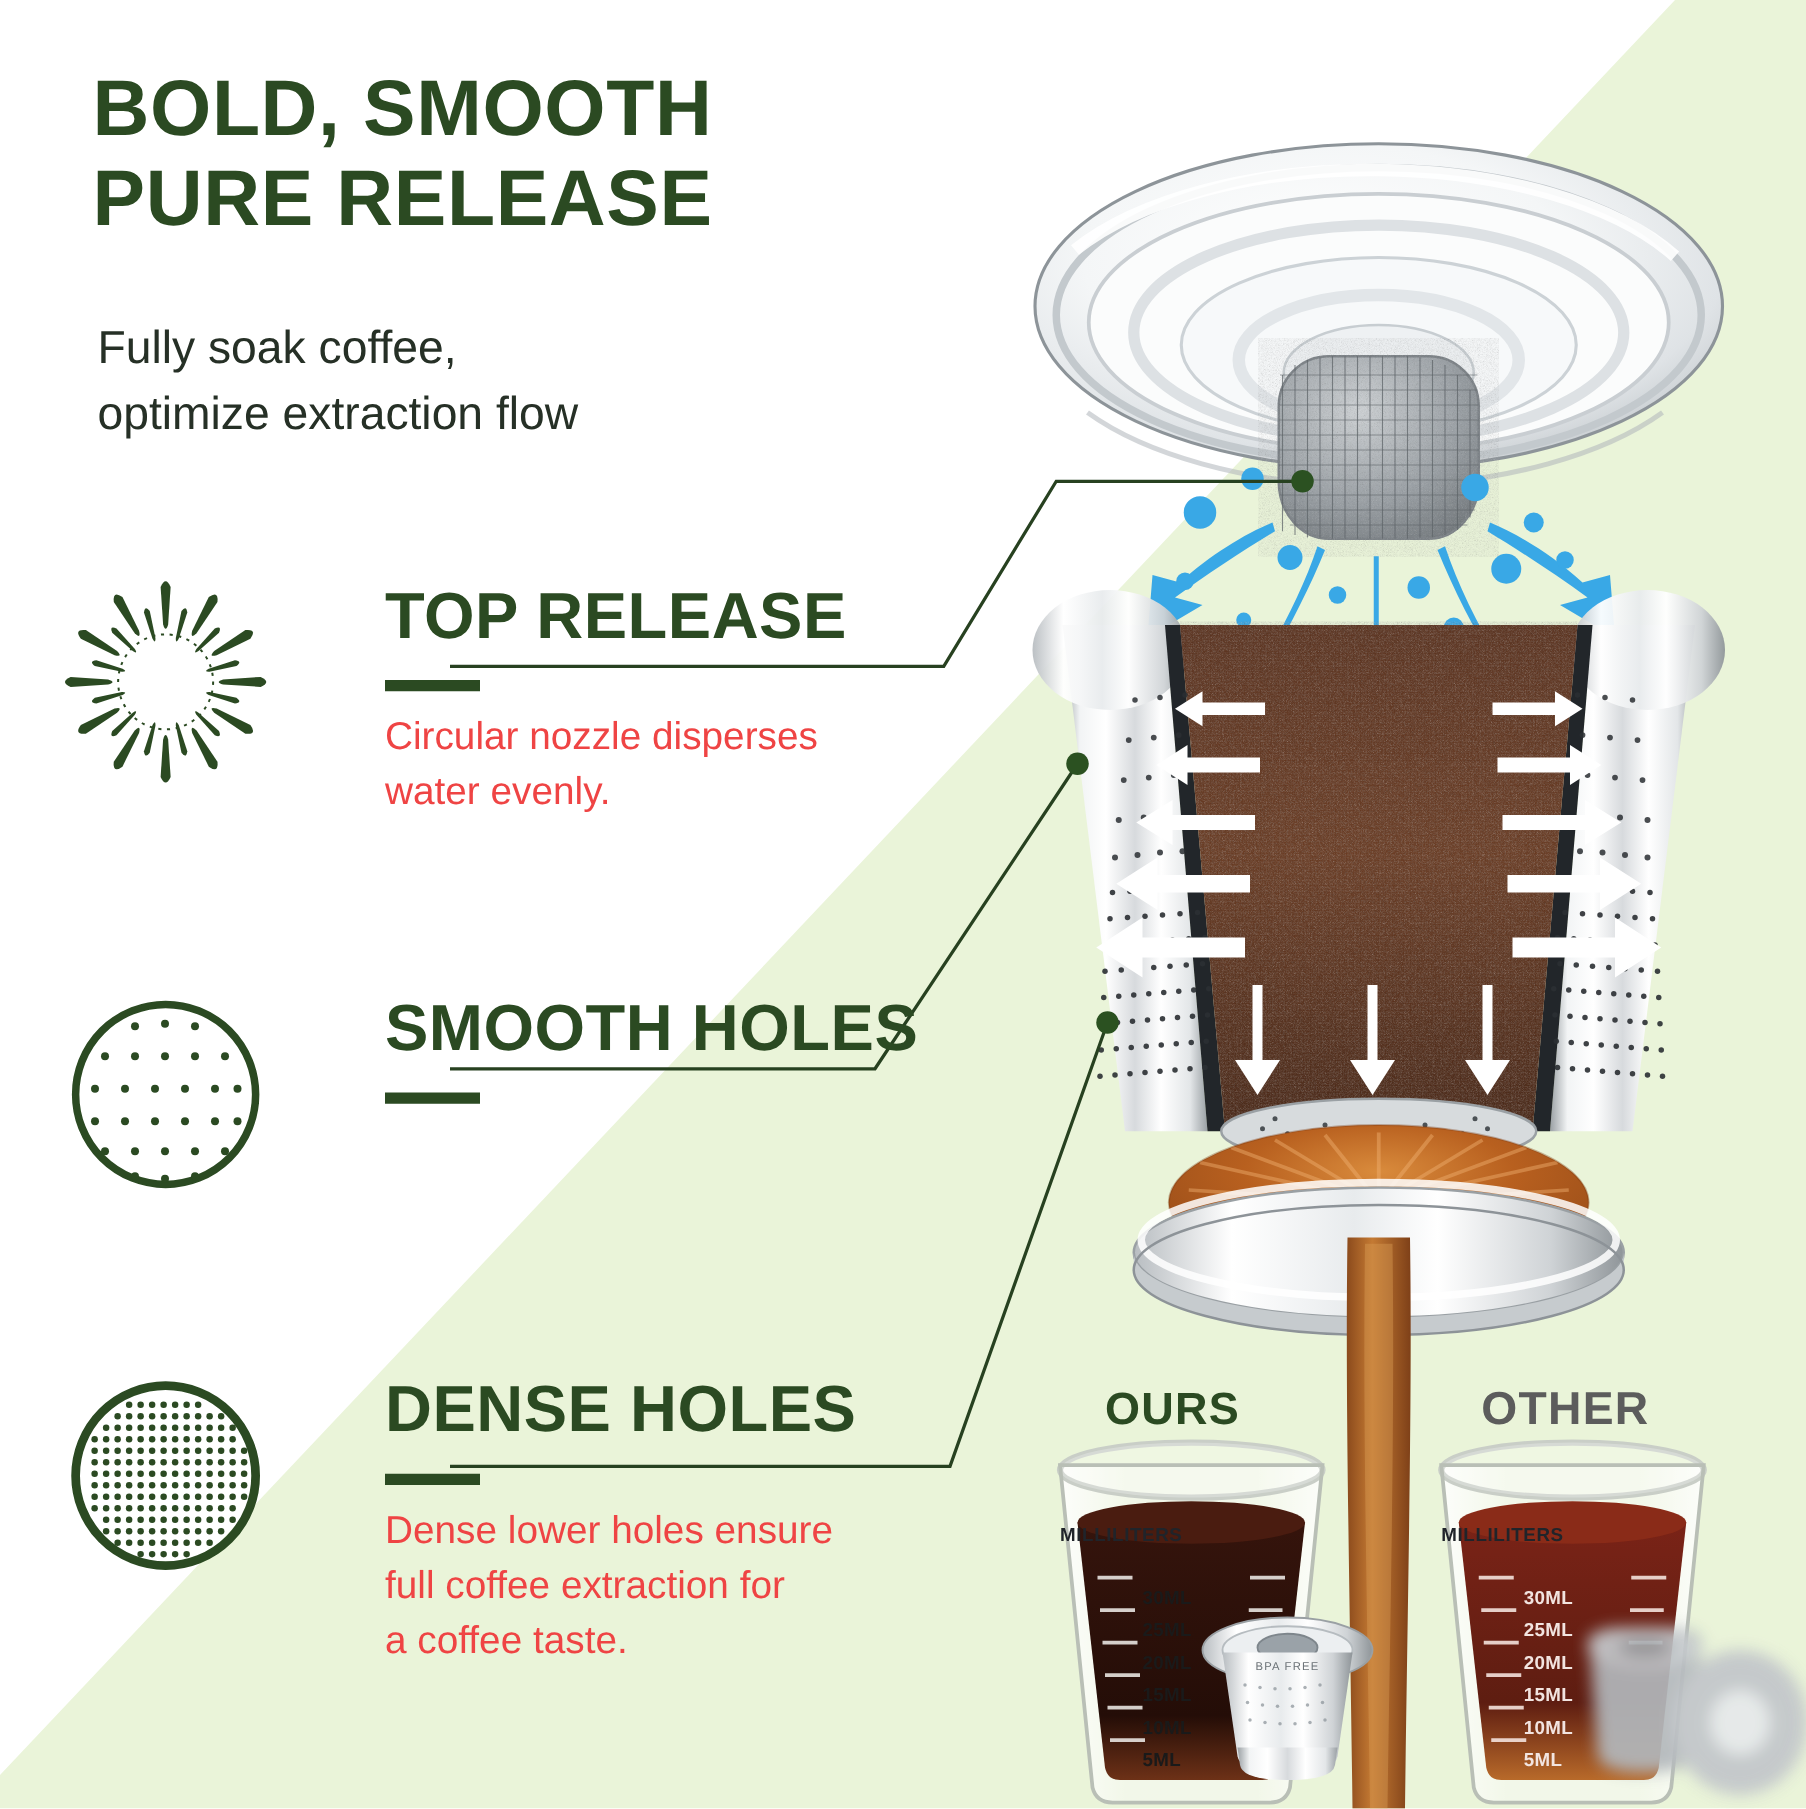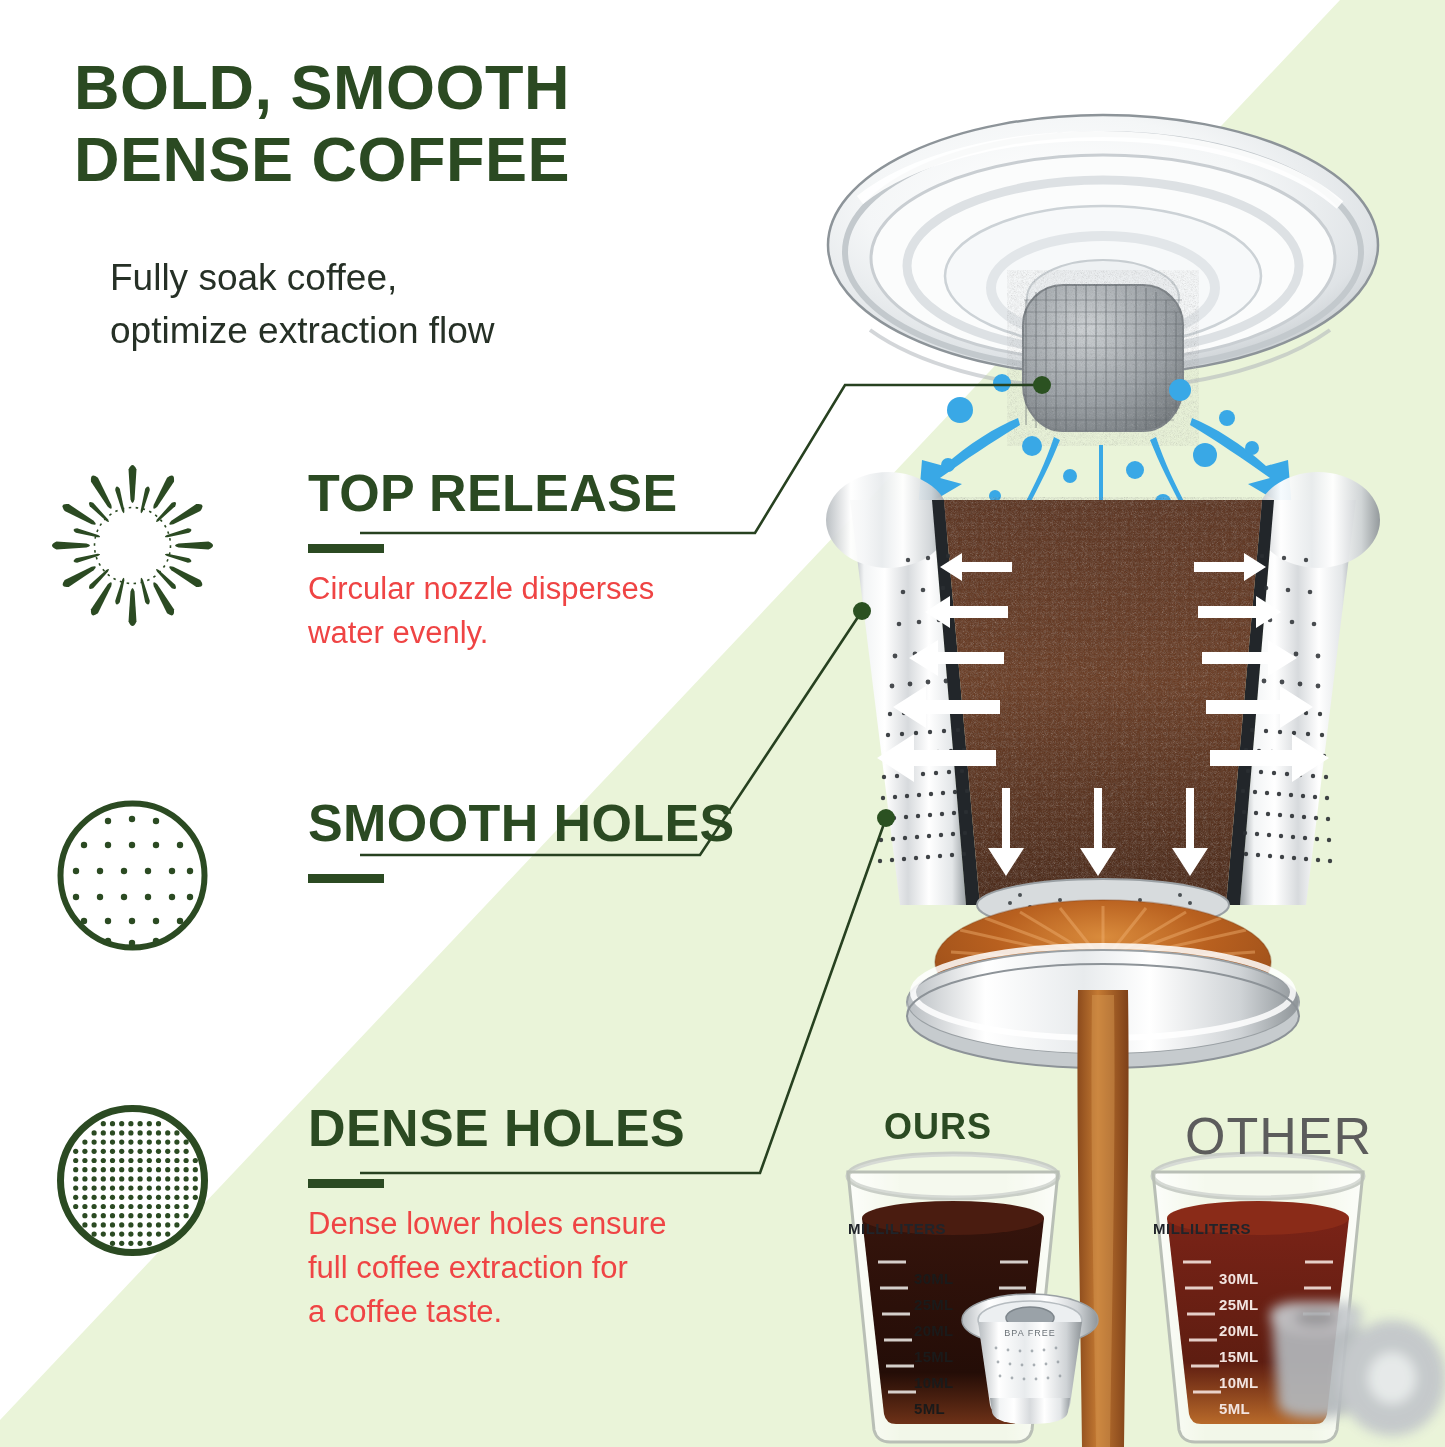--- a/index.html
+++ b/index.html
@@ -9,21 +9,21 @@
   
   .bg-white{position:absolute;inset:0;background:#ffffff;}
   .bg-green{position:absolute;inset:0;background:#eaf4d9;
             clip-path:polygon(1340px 0, 1445px 0, 1445px 1447px, 0 1447px, 0 1420px);}
 
   
   .title{position:absolute;left:74px;top:52px;width:720px;
          font-size:63px;line-height:1.14;font-weight:700;letter-spacing:.5px;
          color:#2b4a22;}
   .subtitle{position:absolute;left:78px;top:252px;width:640px;
-            font-size:37px;line-height:1.42;font-weight:400;color:#263026;margin-left:32px;}
+            font-size:37px;line-height:1.42;font-weight:400;color:#263026;}
 
   .feature{position:absolute;left:50px;width:700px;}
   .f1{top:455px;} .f2{top:785px;} .f3{top:1090px;}
 
   .ficon{position:absolute;left:0;top:8px;width:165px;height:165px;}
   .ftext{position:absolute;left:212px;top:0;width:500px;}
   .fhead{font-size:52px;font-weight:700;letter-spacing:.4px;color:#2b4a22;
          line-height:1;margin:12px 0 0 46px;}
   .fdiv{position:relative;margin:24px 0 14px 46px;height:10px;}
   .fdiv .bar{position:absolute;left:0;top:1px;width:76px;height:9px;background:#2b4a22;}
@@ -31,21 +31,21 @@
 
   
   .lines{position:absolute;inset:0;pointer-events:none;}
 
   
   .art{position:absolute;inset:0;}
 
   
   .cmp-ours{position:absolute;left:884px;top:1106px;font-size:36px;font-weight:700;
             letter-spacing:1px;color:#2b4a22;}
-  .cmp-other{position:absolute;left:1185px;top:1106px;font-size:52px;font-weight:400;
+  .cmp-other{position:absolute;left:1185px;top:1106px;font-size:37px;font-weight:700;
              letter-spacing:1px;color:#5c5c5c;}
 
   
   .glass{position:absolute;}
   .g-ours{left:840px;top:1158px;width:220px;height:280px;}
   .g-other{left:1145px;top:1158px;width:220px;height:280px;}
 
   .g-ml{position:absolute;left:8px;top:62px;width:160px;font-size:15px;font-weight:700;
         color:#20242a;letter-spacing:.5px;}
   .tick{position:absolute;font-size:15px;font-weight:700;color:#1a1a1a;letter-spacing:.3px;}
@@ -544,21 +544,21 @@
     </g>
     <g fill="#2b5121">
       <circle cx="1042" cy="385" r="9"></circle>
       <circle cx="862" cy="611" r="9"></circle>
       <circle cx="886" cy="818" r="9"></circle>
     </g>
   </svg>
 
   <div class="title">
     <div>BOLD, SMOOTH</div>
-    <div>DENSE COFFEE</div>
+    <div>PURE RELEASE</div>
   </div>
   <div class="subtitle">
     <div>Fully soak coffee,</div>
     <div>optimize extraction flow</div>
   </div>
 
   <div class="feature f1">
     <svg class="ficon" viewBox="0 0 165 165">
       <g stroke="#2b4a22" stroke-width="1.6" fill="none">
         <circle cx="82.5" cy="82.5" r="38" stroke-dasharray="2.5 4.5"></circle>

